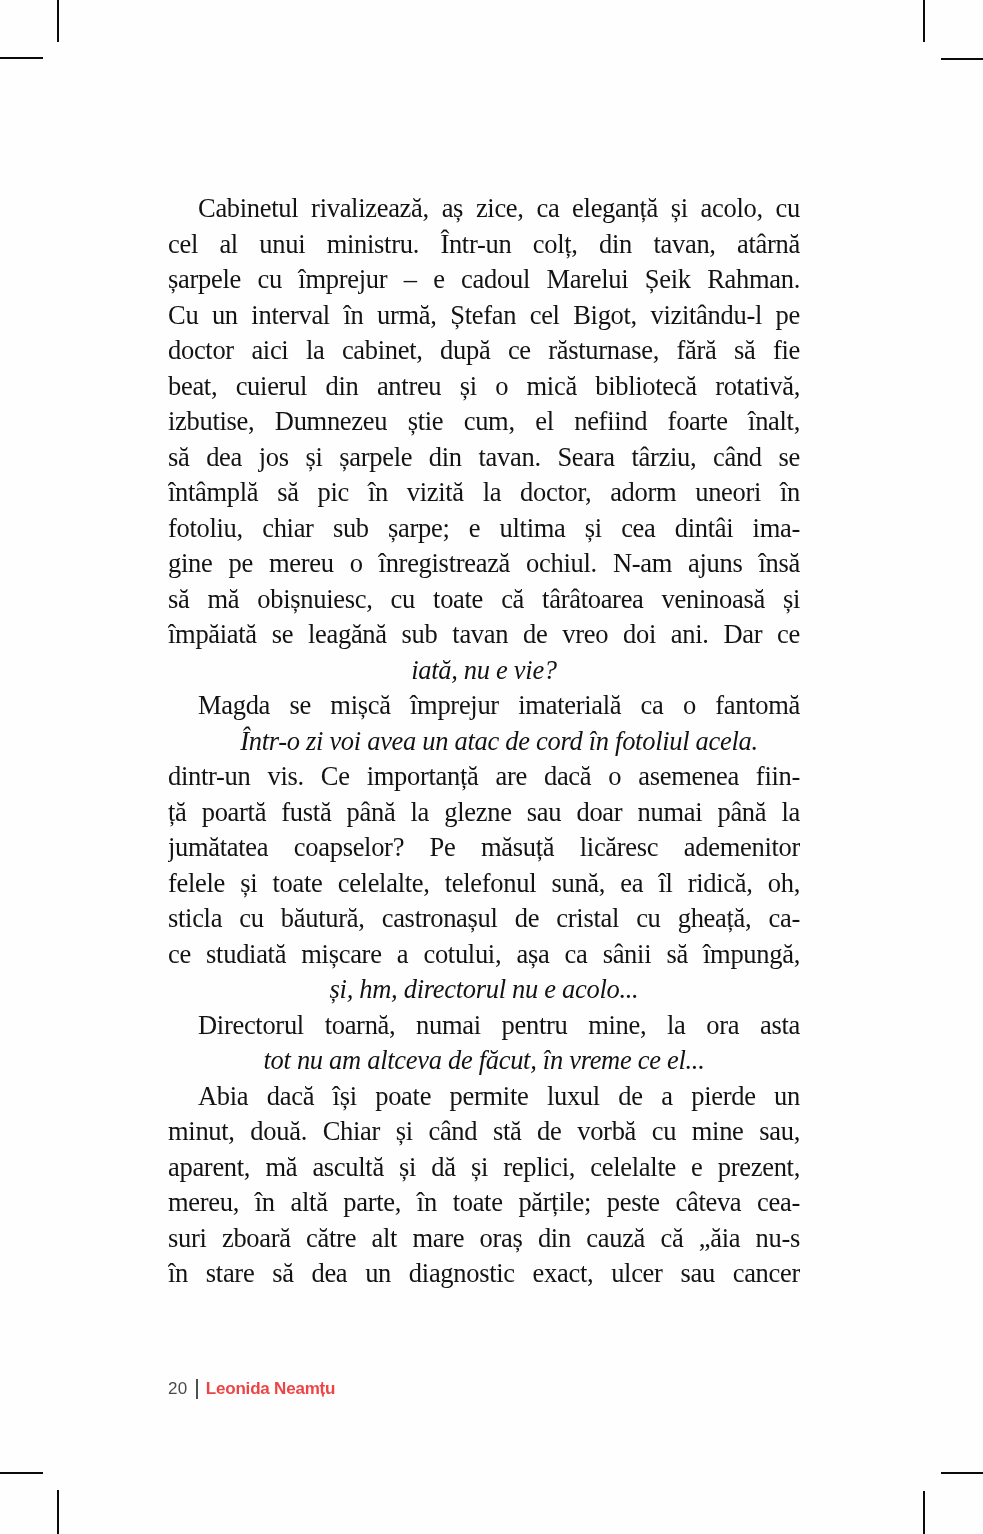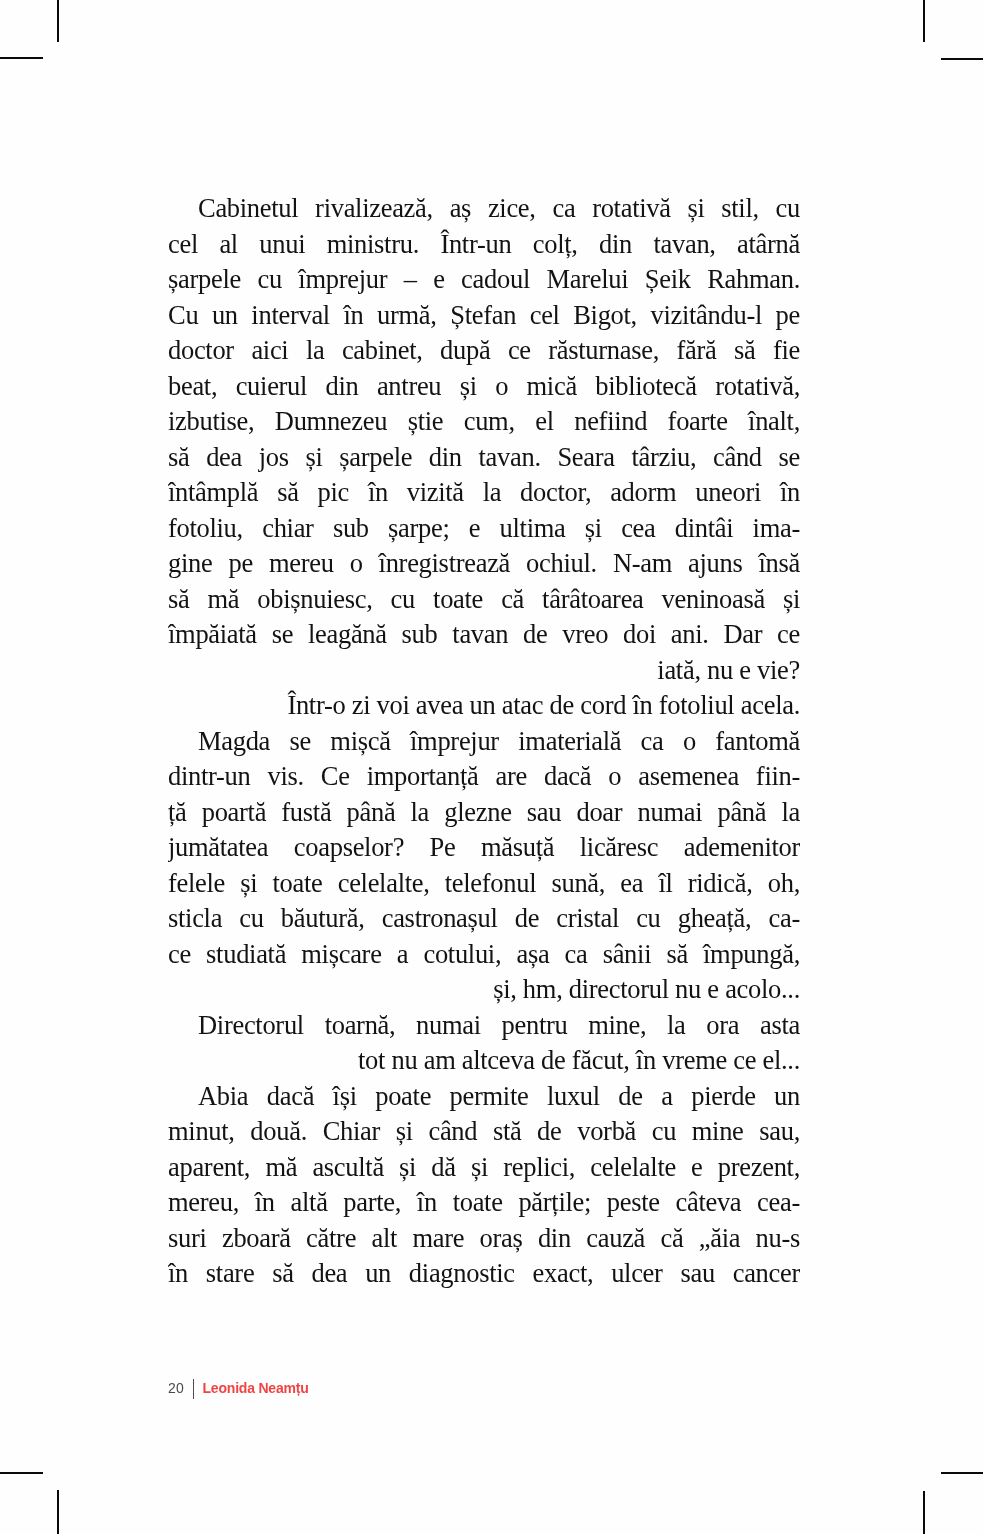--- a/index.html
+++ b/index.html
@@ -41,30 +41,30 @@
     text-align: justify;
   }
   
   .line.fill::after {
     content: "";
     display: inline-block;
     width: 100%;
     height: 0;
   }
   .line.indent { text-indent: 30px; }
-  .line.last { text-align: right; }
+  .line.last { text-align: center; font-style: italic; }
 
   
   .footer {
     position: absolute;
     left: 168px; top: 1378px;
     display: flex;
     align-items: center;
     font-family: "Liberation Sans", "DejaVu Sans", sans-serif;
-    font-size: 14px;
+    font-size: 17px;
     line-height: 21px;
     color: #111111;
   }
   .footer .pagenum {
     font-weight: 400;
     color: #4a4a4a;
     letter-spacing: 0.2px;
   }
   .footer .sep {
     display: inline-block;
@@ -86,36 +86,36 @@
   <div class="crop cm-tl-v"></div>
   <div class="crop cm-tl-h"></div>
   <div class="crop cm-tr-v"></div>
   <div class="crop cm-tr-h"></div>
   <div class="crop cm-bl-h"></div>
   <div class="crop cm-bl-v"></div>
   <div class="crop cm-br-h"></div>
   <div class="crop cm-br-v"></div>
 
   <div class="text-block">
-      <div class="line fill indent">Cabinetul rivalizează, aș zice, ca rotativă și stil, cu</div>
+      <div class="line fill indent">Cabinetul rivalizează, aș zice, ca eleganță și acolo, cu</div>
       <div class="line fill">cel al unui ministru. Într-un colț, din tavan, atârnă</div>
       <div class="line fill">șarpele cu împrejur – e cadoul Marelui Șeik Rahman.</div>
       <div class="line fill">Cu un interval în urmă, Ștefan cel Bigot, vizitându-l pe</div>
       <div class="line fill">doctor aici la cabinet, după ce răsturnase, fără să fie</div>
       <div class="line fill">beat, cuierul din antreu și o mică bibliotecă rotativă,</div>
       <div class="line fill">izbutise, Dumnezeu știe cum, el nefiind foarte înalt,</div>
       <div class="line fill">să dea jos și șarpele din tavan. Seara târziu, când se</div>
       <div class="line fill">întâmplă să pic în vizită la doctor, adorm uneori în</div>
       <div class="line fill">fotoliu, chiar sub șarpe; e ultima și cea dintâi ima-</div>
       <div class="line fill">gine pe mereu o înregistrează ochiul. N-am ajuns însă</div>
       <div class="line fill">să mă obișnuiesc, cu toate că târâtoarea veninoasă și</div>
       <div class="line fill">împăiată se leagănă sub tavan de vreo doi ani. Dar ce</div>
       <div class="line last">iată, nu e vie?</div>
+      <div class="line fill indent">Magda se mișcă împrejur imaterială ca o fantomă</div>
       <div class="line last indent">Într-o zi voi avea un atac de cord în fotoliul acela.</div>
-      <div class="line fill indent">Magda se mișcă împrejur imaterială ca o fantomă</div>
       <div class="line fill">dintr-un vis. Ce importanță are dacă o asemenea fiin-</div>
       <div class="line fill">ță poartă fustă până la glezne sau doar numai până la</div>
       <div class="line fill">jumătatea coapselor? Pe măsuță licăresc ademenitor</div>
       <div class="line fill">felele și toate celelalte, telefonul sună, ea îl ridică, oh,</div>
       <div class="line fill">sticla cu băutură, castronașul de cristal cu gheață, ca-</div>
       <div class="line fill">ce studiată mișcare a cotului, așa ca sânii să împungă,</div>
       <div class="line last">și, hm, directorul nu e acolo...</div>
       <div class="line fill indent">Directorul toarnă, numai pentru mine, la ora asta</div>
       <div class="line last">tot nu am altceva de făcut, în vreme ce el...</div>
       <div class="line fill indent">Abia dacă își poate permite luxul de a pierde un</div>

